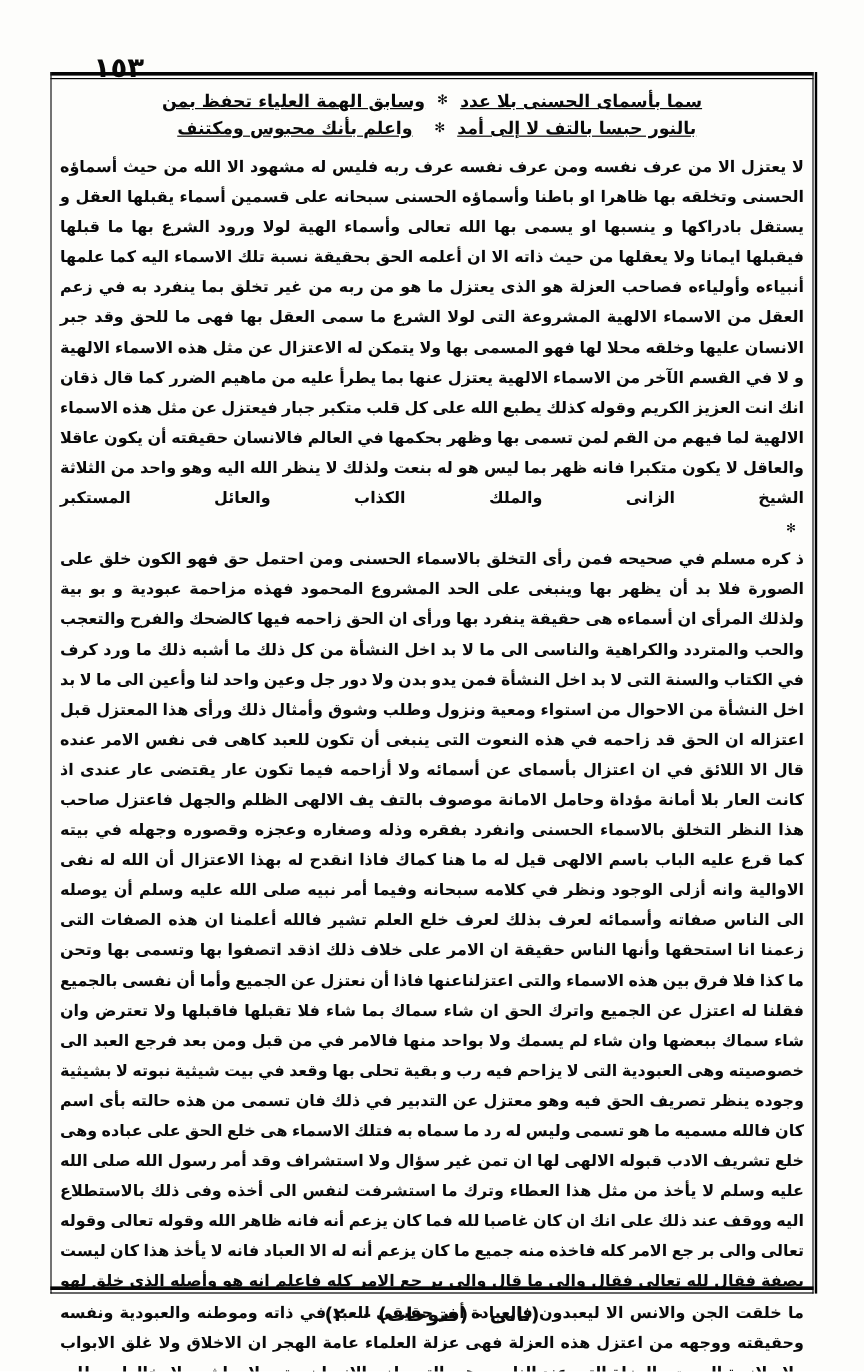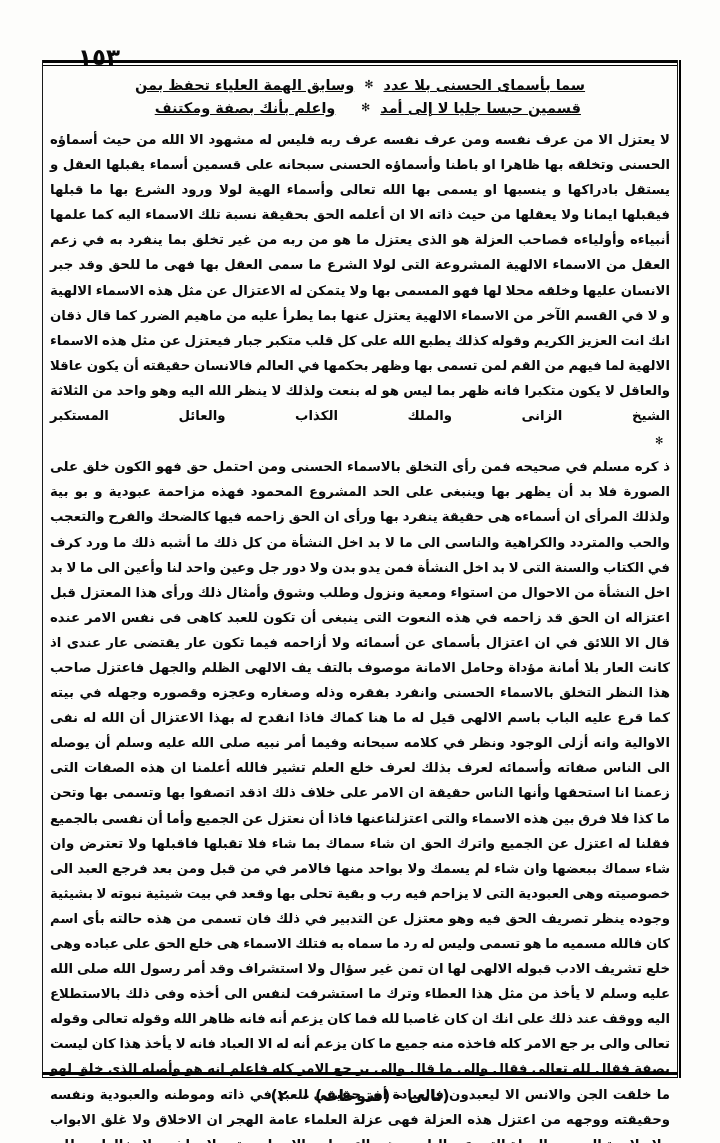--- a/index.html
+++ b/index.html
@@ -175,23 +175,23 @@
 
   <div class="text-block">
 
     <div class="verse-area">
       <div class="verse-line">
         <span class="hemistich h2">سما بأسماى الحسنى بلا عدد</span>
         <span class="star">✻</span>
         <span class="hemistich h1">وسابق الهمة العلياء تحفظ بمن</span>
       </div>
       <div class="verse-line">
-        <span class="hemistich h2">قسمين حبسا جليا لا إلى أمد</span>
+        <span class="hemistich h2">بالنور حبسا بالتف لا إلى أمد</span>
         <span class="star">✻</span>
-        <span class="hemistich h1">واعلم بأنك بصفة ومكتنف</span>
+        <span class="hemistich h1">واعلم بأنك محبوس ومكتنف</span>
       </div>
     </div>
 
     <div class="body-text">
       <p>لا يعتزل الا من عرف نفسه ومن عرف نفسه عرف ربه فليس له مشهود الا الله من حيث أسماؤه الحسنى وتخلقه بها ظاهرا او باطنا وأسماؤه الحسنى سبحانه على قسمين أسماء يقبلها العقل و يستقل بادراكها و ينسبها او يسمى بها الله تعالى وأسماء الهية لولا ورود الشرع بها ما قبلها فيقبلها ايمانا ولا يعقلها من حيث ذاته الا ان أعلمه الحق بحقيقة نسبة تلك الاسماء اليه كما علمها أنبياءه وأولياءه فصاحب العزلة هو الذى يعتزل ما هو من ربه من غير تخلق بما ينفرد به في زعم العقل من الاسماء الالهية المشروعة التى لولا الشرع ما سمى العقل بها فهى ما للحق وقد جبر الانسان عليها وخلقه محلا لها فهو المسمى بها ولا يتمكن له الاعتزال عن مثل هذه الاسماء الالهية و لا في القسم الآخر من الاسماء الالهية يعتزل عنها بما يطرأ عليه من ماهيم الضرر كما قال ذقان انك انت العزيز الكريم وقوله كذلك يطبع الله على كل قلب متكبر جبار فيعتزل عن مثل هذه الاسماء الالهية لما فيهم من القم لمن تسمى بها وظهر بحكمها في العالم فالانسان حقيقته أن يكون عاقلا والعاقل لا يكون متكبرا فانه ظهر بما ليس هو له بنعت ولذلك لا ينظر الله اليه وهو واحد من الثلاثة الشيخ الزانى والملك الكذاب والعائل المستكبر</p>
       <span class="inline-star">✻</span>
       <p class="last-para">ذ كره مسلم في صحيحه فمن رأى التخلق بالاسماء الحسنى ومن احتمل حق فهو الكون خلق على الصورة فلا بد أن يظهر بها وينبغى على الحد المشروع المحمود فهذه مزاحمة عبودية و بو بية ولذلك المرأى ان أسماءه هى حقيقة ينفرد بها ورأى ان الحق زاحمه فيها كالضحك والفرح والتعجب والحب والمتردد والكراهية والناسى الى ما لا بد اخل النشأة من كل ذلك ما أشبه ذلك ما ورد كرف في الكتاب والسنة التى لا بد اخل النشأة فمن يدو بدن ولا دور جل وعين واحد لنا وأعين الى ما لا بد اخل النشأة من الاحوال من استواء ومعية ونزول وطلب وشوق وأمثال ذلك ورأى هذا المعتزل قبل اعتزاله ان الحق قد زاحمه في هذه النعوت التى ينبغى أن تكون للعبد كاهى فى نفس الامر عنده قال الا اللائق في ان اعتزال بأسماى عن أسمائه ولا أزاحمه فيما تكون عار يقتضى عار عندى اذ كانت العار بلا أمانة مؤداة وحامل الامانة موصوف بالتف يف الالهى الظلم والجهل فاعتزل صاحب هذا النظر التخلق بالاسماء الحسنى وانفرد بفقره وذله وصغاره وعجزه وقصوره وجهله في بيته كما قرع عليه الباب باسم الالهى قيل له ما هنا كماك فاذا انقدح له بهذا الاعتزال أن الله له نفى الاوالية وانه أزلى الوجود ونظر في كلامه سبحانه وفيما أمر نبيه صلى الله عليه وسلم أن يوصله الى الناس صفاته وأسمائه لعرف بذلك لعرف خلع العلم تشير فالله أعلمنا ان هذه الصفات التى زعمنا انا استحقها وأنها الناس حقيقة ان الامر على خلاف ذلك اذقد اتصفوا بها وتسمى بها وتحن ما كذا فلا فرق بين هذه الاسماء والتى اعتزلناعنها فاذا أن نعتزل عن الجميع وأما أن نفسى بالجميع فقلنا له اعتزل عن الجميع واترك الحق ان شاء سماك بما شاء فلا تقبلها فاقبلها ولا تعترض وان شاء سماك ببعضها وان شاء لم يسمك ولا بواحد منها فالامر في من قبل ومن بعد فرجع العبد الى خصوصيته وهى العبودية التى لا يزاحم فيه رب و بقية تحلى بها وقعد في بيت شيثية نبوته لا بشيثية وجوده ينظر تصريف الحق فيه وهو معتزل عن التدبير في ذلك فان تسمى من هذه حالته بأى اسم كان فالله مسميه ما هو تسمى وليس له رد ما سماه به فتلك الاسماء هى خلع الحق على عباده وهى خلع تشريف الادب قبوله الالهى لها ان تمن غير سؤال ولا استشراف وقد أمر رسول الله صلى الله عليه وسلم لا يأخذ من مثل هذا العطاء وترك ما استشرفت لنفس الى أخذه وفى ذلك بالاستطلاع اليه ووقف عند ذلك على انك ان كان غاصبا لله فما كان يزعم أنه فانه ظاهر الله وقوله تعالى وقوله تعالى والى بر جع الامر كله فاخذه منه جميع ما كان يزعم أنه له الا العباد فانه لا يأخذ هذا كان ليست بصفة فقال لله تعالى فقال والى ما قال والى بر جع الامر كله فاعلم انه هو وأصله الذى خلق لهو ما خلقت الجن والانس الا ليعبدون فالعبادة أمر حقيقى للعبد في ذاته وموطنه والعبودية ونفسه وحقيقته ووجهه من اعتزل هذه العزلة فهى عزلة العلماء عامة الهجر ان الاخلاق ولا غلق الابواب ولا ملازمة البيوت والعزلة التى عند الناس وهى التى يلزم الانسان بيته ولا يعاشر ولا يخالط ويطلب السلامة ما استطاع بعزلته ليسلم من الناس ويسلم الناس منه فهذا طلب عامة أهل الطريق</p>
     </div>
 
   </div>

